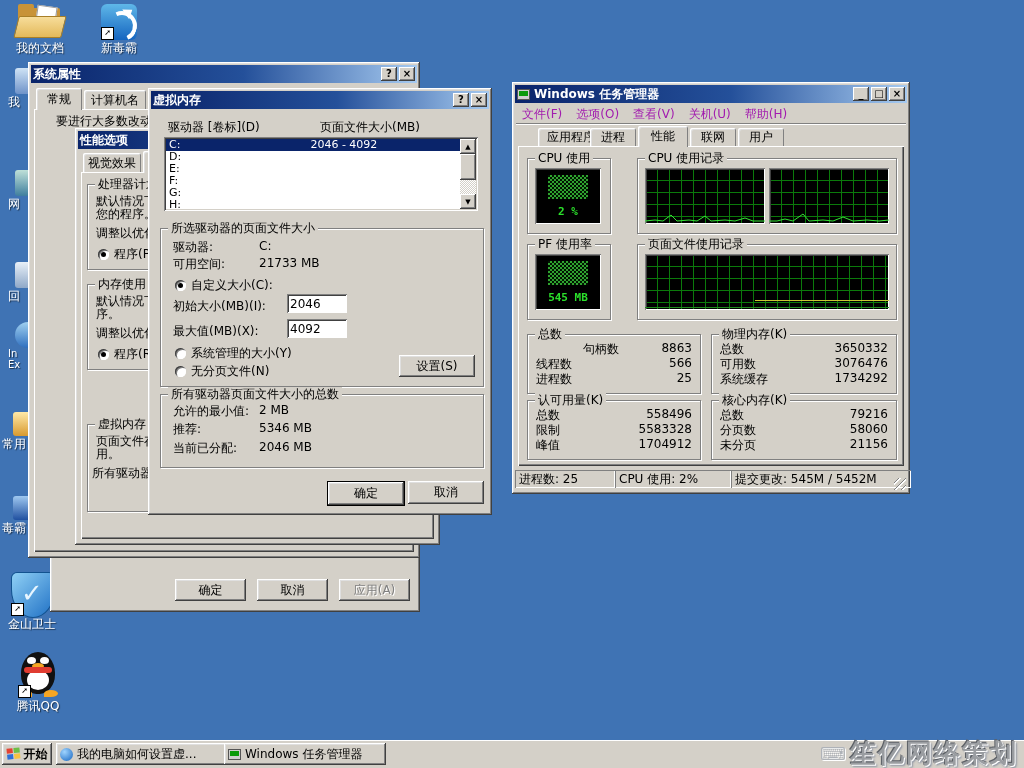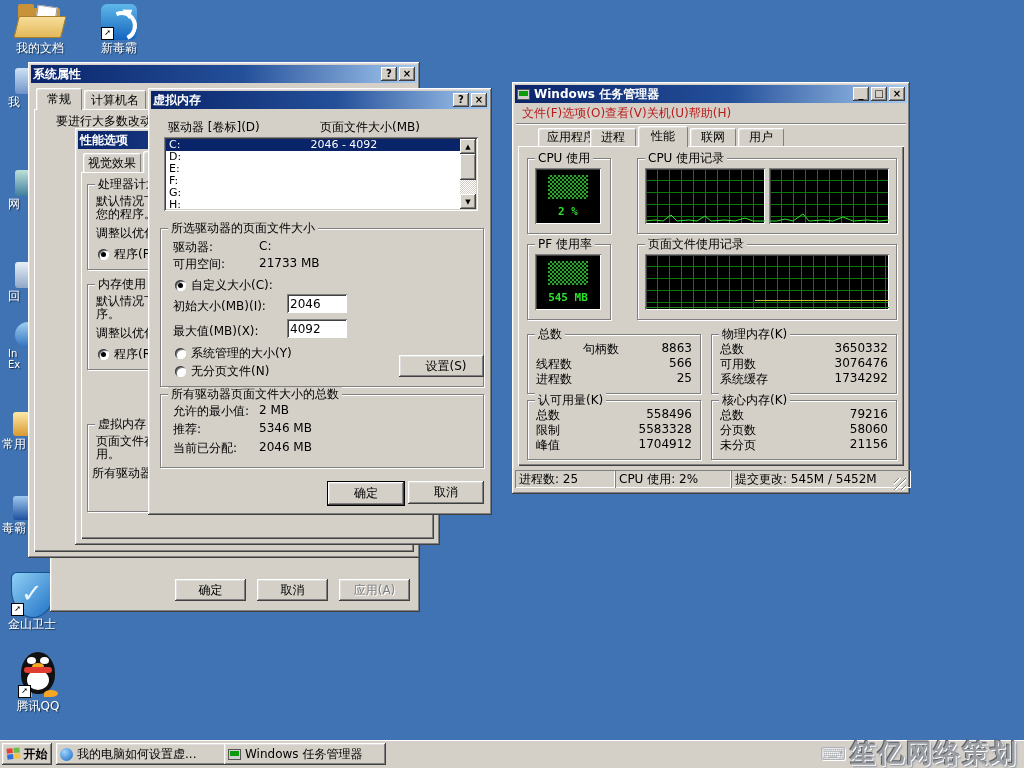--- a/index.html
+++ b/index.html
@@ -55,21 +55,21 @@
           repeating-conic-gradient(#fff 0 25%,#D4D0C8 0 50%) 0 0/2px 2px;}
   .sbtn{position:absolute;left:0;width:16px;height:15px;background:#D4D0C8;
         box-shadow:inset -1px -1px #404040,inset 1px 1px #fff,inset -2px -2px #808080;
         font-size:7px;display:flex;align-items:center;justify-content:center;}
   
   .dicon{position:absolute;text-align:center;color:#fff;}
   .dlabel{font-size:12px;color:#fff;text-shadow:1px 1px 1px rgba(0,0,0,.6);white-space:nowrap;}
   .shortcut{position:absolute;left:0;bottom:0;width:11px;height:11px;background:#fff;border:1px solid #000;
             font-size:8px;line-height:10px;text-align:center;color:#000;}
   
-  .menu{display:flex;color:#b91c1c;align-items:flex-end;}
+  .menu{display:flex;gap:14px;color:#a21caf;align-items:center;}
   .grip{position:absolute;right:4px;bottom:4px;width:12px;height:12px;
         background:repeating-linear-gradient(135deg,transparent 0 3px,#808080 3px 4px,#fff 4px 5px);}
   .wm{font-size:26px;font-weight:bold;color:#9A9DA1;letter-spacing:2px;
       text-shadow:1px 1px 0 #fff,-1px -1px 0 #5c6066,2px 2px 2px rgba(60,80,120,.5);}
 </style>
 </head>
 <body>
 
 <div id="screen">
 
@@ -252,21 +252,21 @@
       <div class="a" style="left:12px;top:69px;">初始大小(MB)(I):</div>
       <input class="fld a" style="left: 126px; top: 65px; width: 54px; height: 15px;" value="2046">
       <div class="a" style="left:12px;top:94px;">最大值(MB)(X):</div>
       <input class="fld a" style="left: 126px; top: 90px; width: 54px; height: 15px;" value="4092">
       <div class="a" style="left:14px;top:116px;">
         <span class="radio"></span><span>系统管理的大小(Y)</span>
       </div>
       <div class="a" style="left:14px;top:134px;">
         <span class="radio"></span><span>无分页文件(N)</span>
       </div>
-      <div class="b3 a" style="left:238px;top:126px;width:76px;height:22px;padding-left:9px;">设置(S)</div>
+      <div class="b3 a" style="left:238px;top:126px;width:76px;height:22px;">设置(S)</div>
     </div>
 
     <div class="grp" style="left:12px;top:306px;width:322px;height:72px;">
       <span class="gt">所有驱动器页面文件大小的总数</span>
       <div class="a" style="left:12px;top:8px;">允许的最小值:</div>
       <div class="a" style="left:98px;top:8px;">2 MB</div>
       <div class="a" style="left:12px;top:26px;">推荐:</div>
       <div class="a" style="left:98px;top:26px;">5346 MB</div>
       <div class="a" style="left:12px;top:45px;">当前已分配:</div>
       <div class="a" style="left:98px;top:45px;">2046 MB</div>

